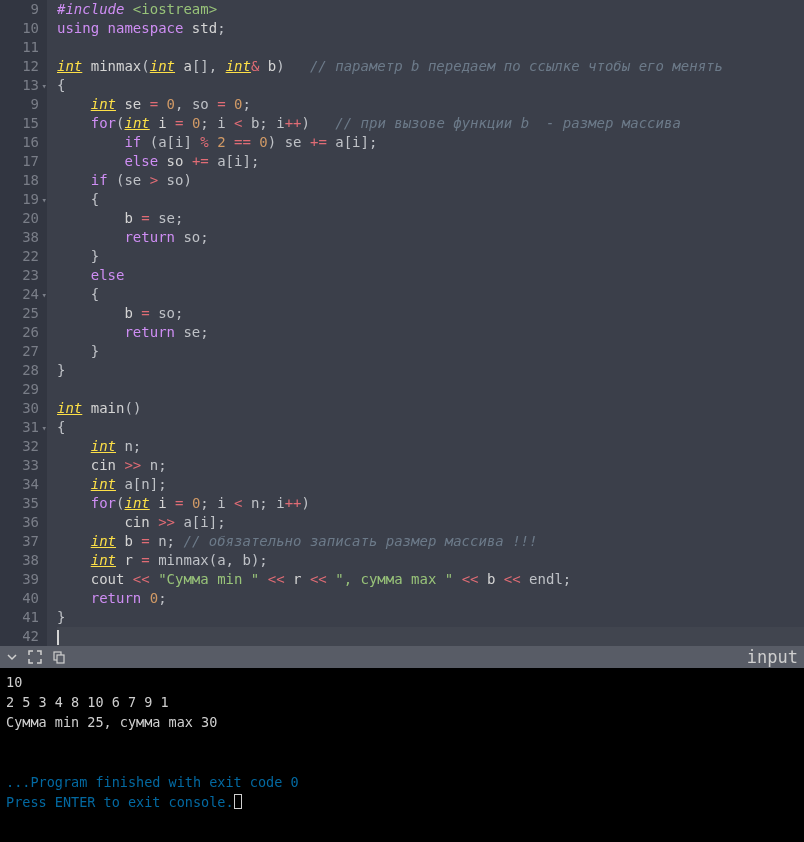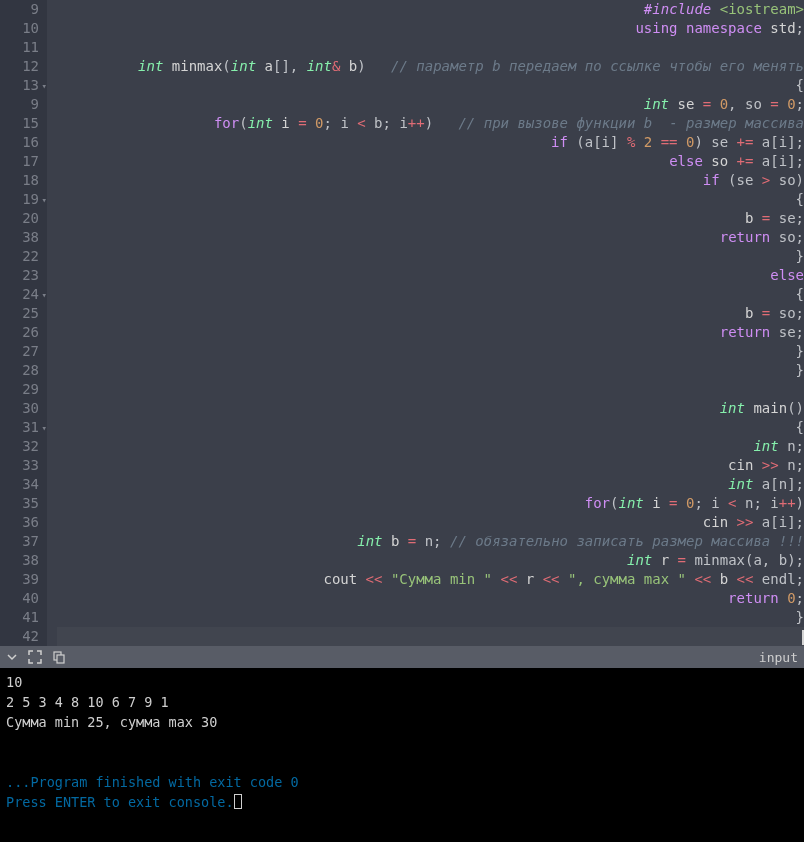--- a/index.html
+++ b/index.html
@@ -38,24 +38,24 @@
     font-size: 9px;
     color: #7a7e88;
   }
   .code {
     padding-left: 10px;
     flex: 1;
     color: #d4d4d4;
     white-space: pre;
     line-height: 19px;
   }
-  .code .line { height: 19px; text-align: right; }
+  .code .line { height: 19px; }
   .kw { color: #cf8ef4; }
   .op { color: #e06c75; }
-  .type { color: #86efac; font-style: italic; }
+  .type { color: #fde047; font-style: italic; text-decoration: underline; }
   .num { color: #d19a66; }
   .str { color: #98c379; }
   .cmt { color: #6c7a89; font-style: italic; }
   .id { color: #d4d4d4; }
   .inc { color: #98c379; }
   .pp { color: #cf8ef4; font-style: italic; }
   .punc { color: #bfc2c7; }
   .cursor-line { background: rgba(255,255,255,0.03); }
   .cursor-box {
     display: inline-block;
@@ -68,21 +68,21 @@
   .terminal-bar {
     background: #585c66;
     height: 22px;
     display: flex;
     align-items: center;
     padding: 0 6px;
     color: #d4d4d4;
     gap: 10px;
   }
   .terminal-bar .spacer { flex: 1; }
-  .terminal-bar .label { font-size: 13px; color: #cfcfcf; }
+  .terminal-bar .label { font-size: 17px; color: #cfcfcf; }
   .terminal-bar svg { display: block; }
 
   .terminal {
     background: #000;
     color: #cfcfcf;
     font-family: 'Consolas', 'Monaco', monospace;
     font-size: 13.5px;
     line-height: 20px;
     padding: 4px 6px;
     flex: 1;

